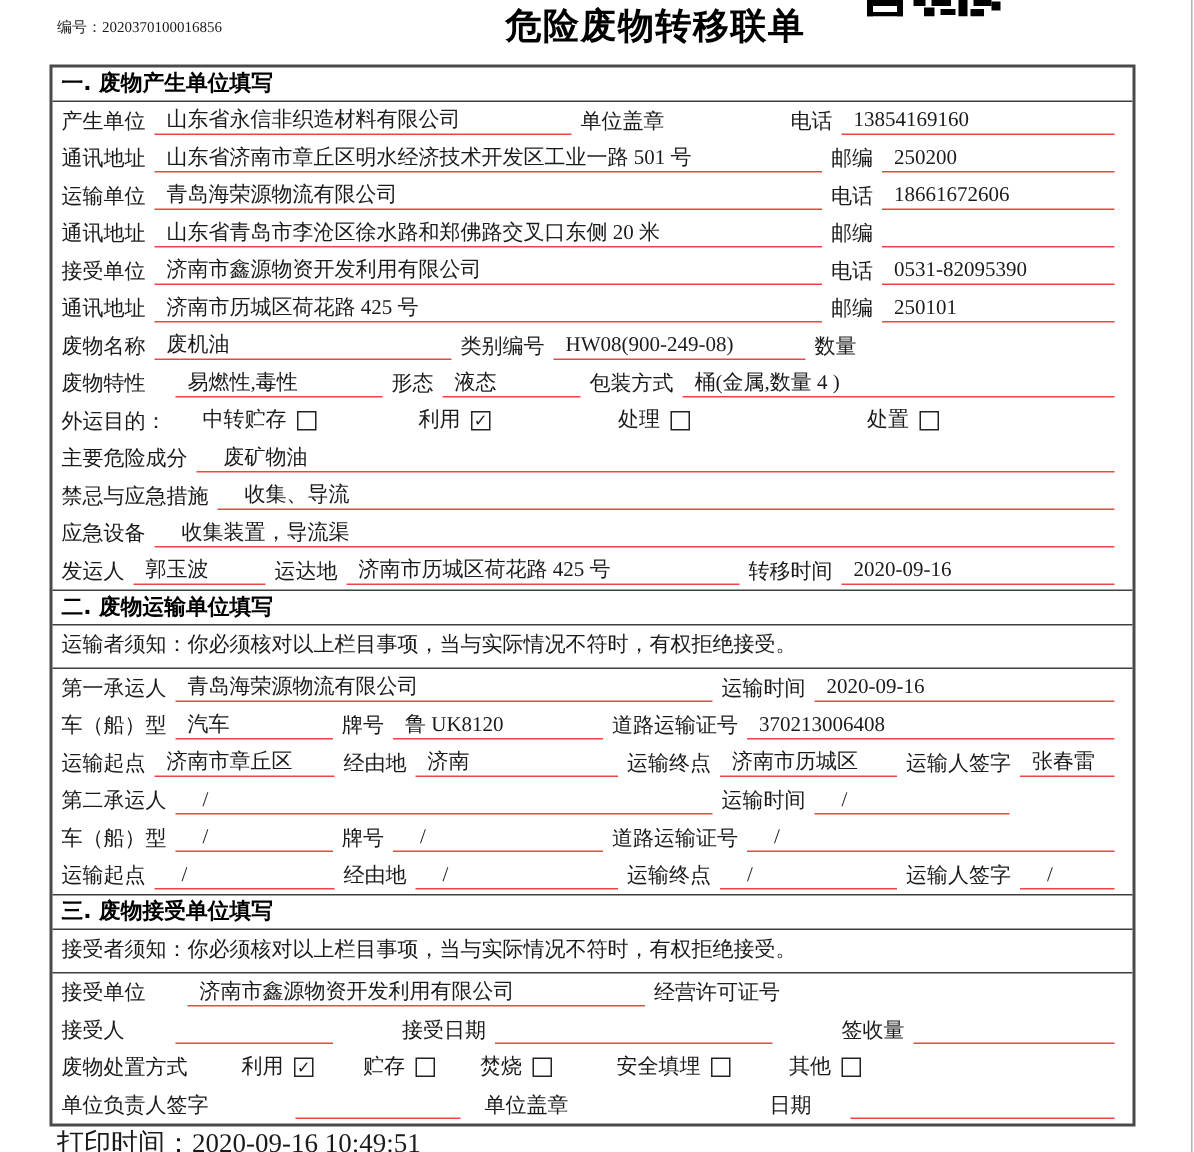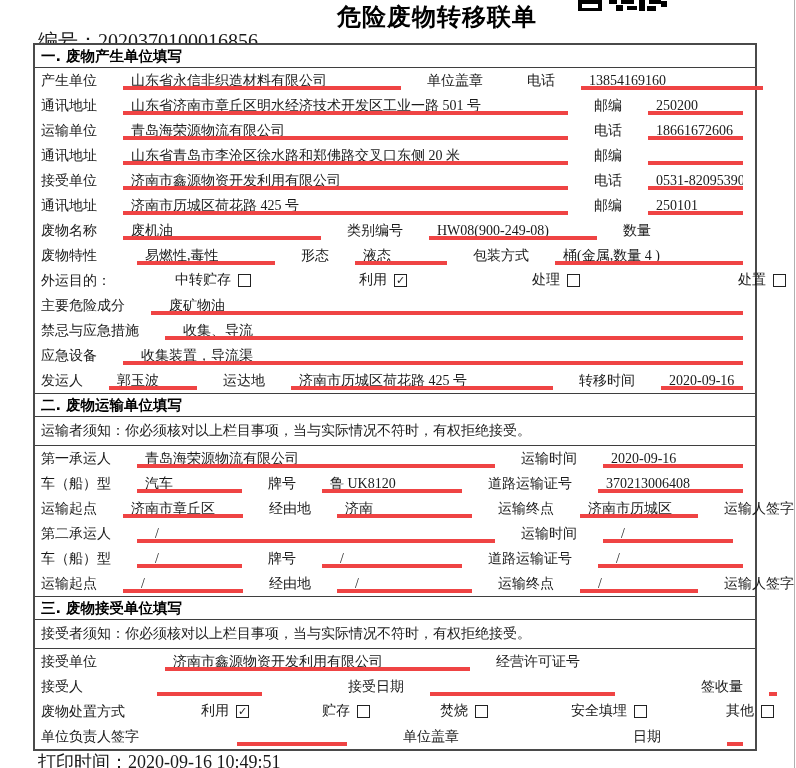--- a/index.html
+++ b/index.html
@@ -1,37 +1,37 @@
 <!DOCTYPE html>
 <html><head>
 <meta charset="utf-8">
 <style>
   html,body{margin:0;padding:0;background:#ffffff;}
   body{width:796px;height:768px;overflow:hidden;
        font-family:"Liberation Serif","DejaVu Serif",serif;color:#1a1a1a;}
   .page{position:relative;width:796px;height:768px;background:#fff;}
 
   
-  .doc-number{position:absolute;left:38px;top:28px;font-size:20px;white-space:nowrap;}
+  .doc-number{position:absolute;left:38px;top:11px;font-size:10px;white-space:nowrap;}
   .doc-title{position:absolute;left:0;top:1px;width:874px;margin:0;text-align:center;
              font-size:24px;font-weight:bold;color:#000;
              font-family:"DejaVu Sans","Liberation Sans",sans-serif;letter-spacing:1px;}
   .qr{position:absolute;left:578px;top:0;}
 
   
   .form-table{position:absolute;left:33px;top:43px;width:724px;
               border:2px solid #4a4a4a;box-sizing:border-box;background:#fff;}
   .sec-header{font-family:"DejaVu Sans","Liberation Sans",sans-serif;font-weight:bold;
               font-size:14.5px;line-height:22px;height:22px;padding-left:6px;
               border-bottom:1px solid #3f3f3f;color:#000;}
   .section:not(:first-child) .sec-header{border-top:1px solid #3f3f3f;}
-  .row{display:flex;align-items:flex-end;height:25px;padding:0 6px;font-size:14px;gap:20px;}
+  .row{display:flex;align-items:flex-end;height:25px;padding:0 6px;font-size:14px;}
   .row.note{display:block;height:28px;line-height:28px;border-bottom:1px solid #3f3f3f;}
   .lbl,.txt{white-space:nowrap;margin:0 4px 3px 0;flex-shrink:0;}
-  .fld{border-bottom:4px solid #ef4444;white-space:nowrap;overflow:hidden;
+  .fld{border-bottom:1px solid #ef4444;white-space:nowrap;overflow:hidden;
        height:19px;line-height:19px;margin:0 6px 3px 2px;padding-left:8px;
        box-sizing:border-box;flex-shrink:0;}
   .fld.grow{flex:1 1 auto;}
   .fld.pad{padding-left:18px;}
   .sp{display:block;flex-shrink:0;height:1px;}
   .sp.grow{flex:1 1 auto;}
   .chk{display:flex;align-items:center;margin-bottom:4px;white-space:nowrap;flex-shrink:0;}
   .chk-lbl{margin-right:7px;}
   .box{width:13px;height:13px;border:1px solid #222;box-sizing:border-box;
        display:inline-flex;align-items:center;justify-content:center;

